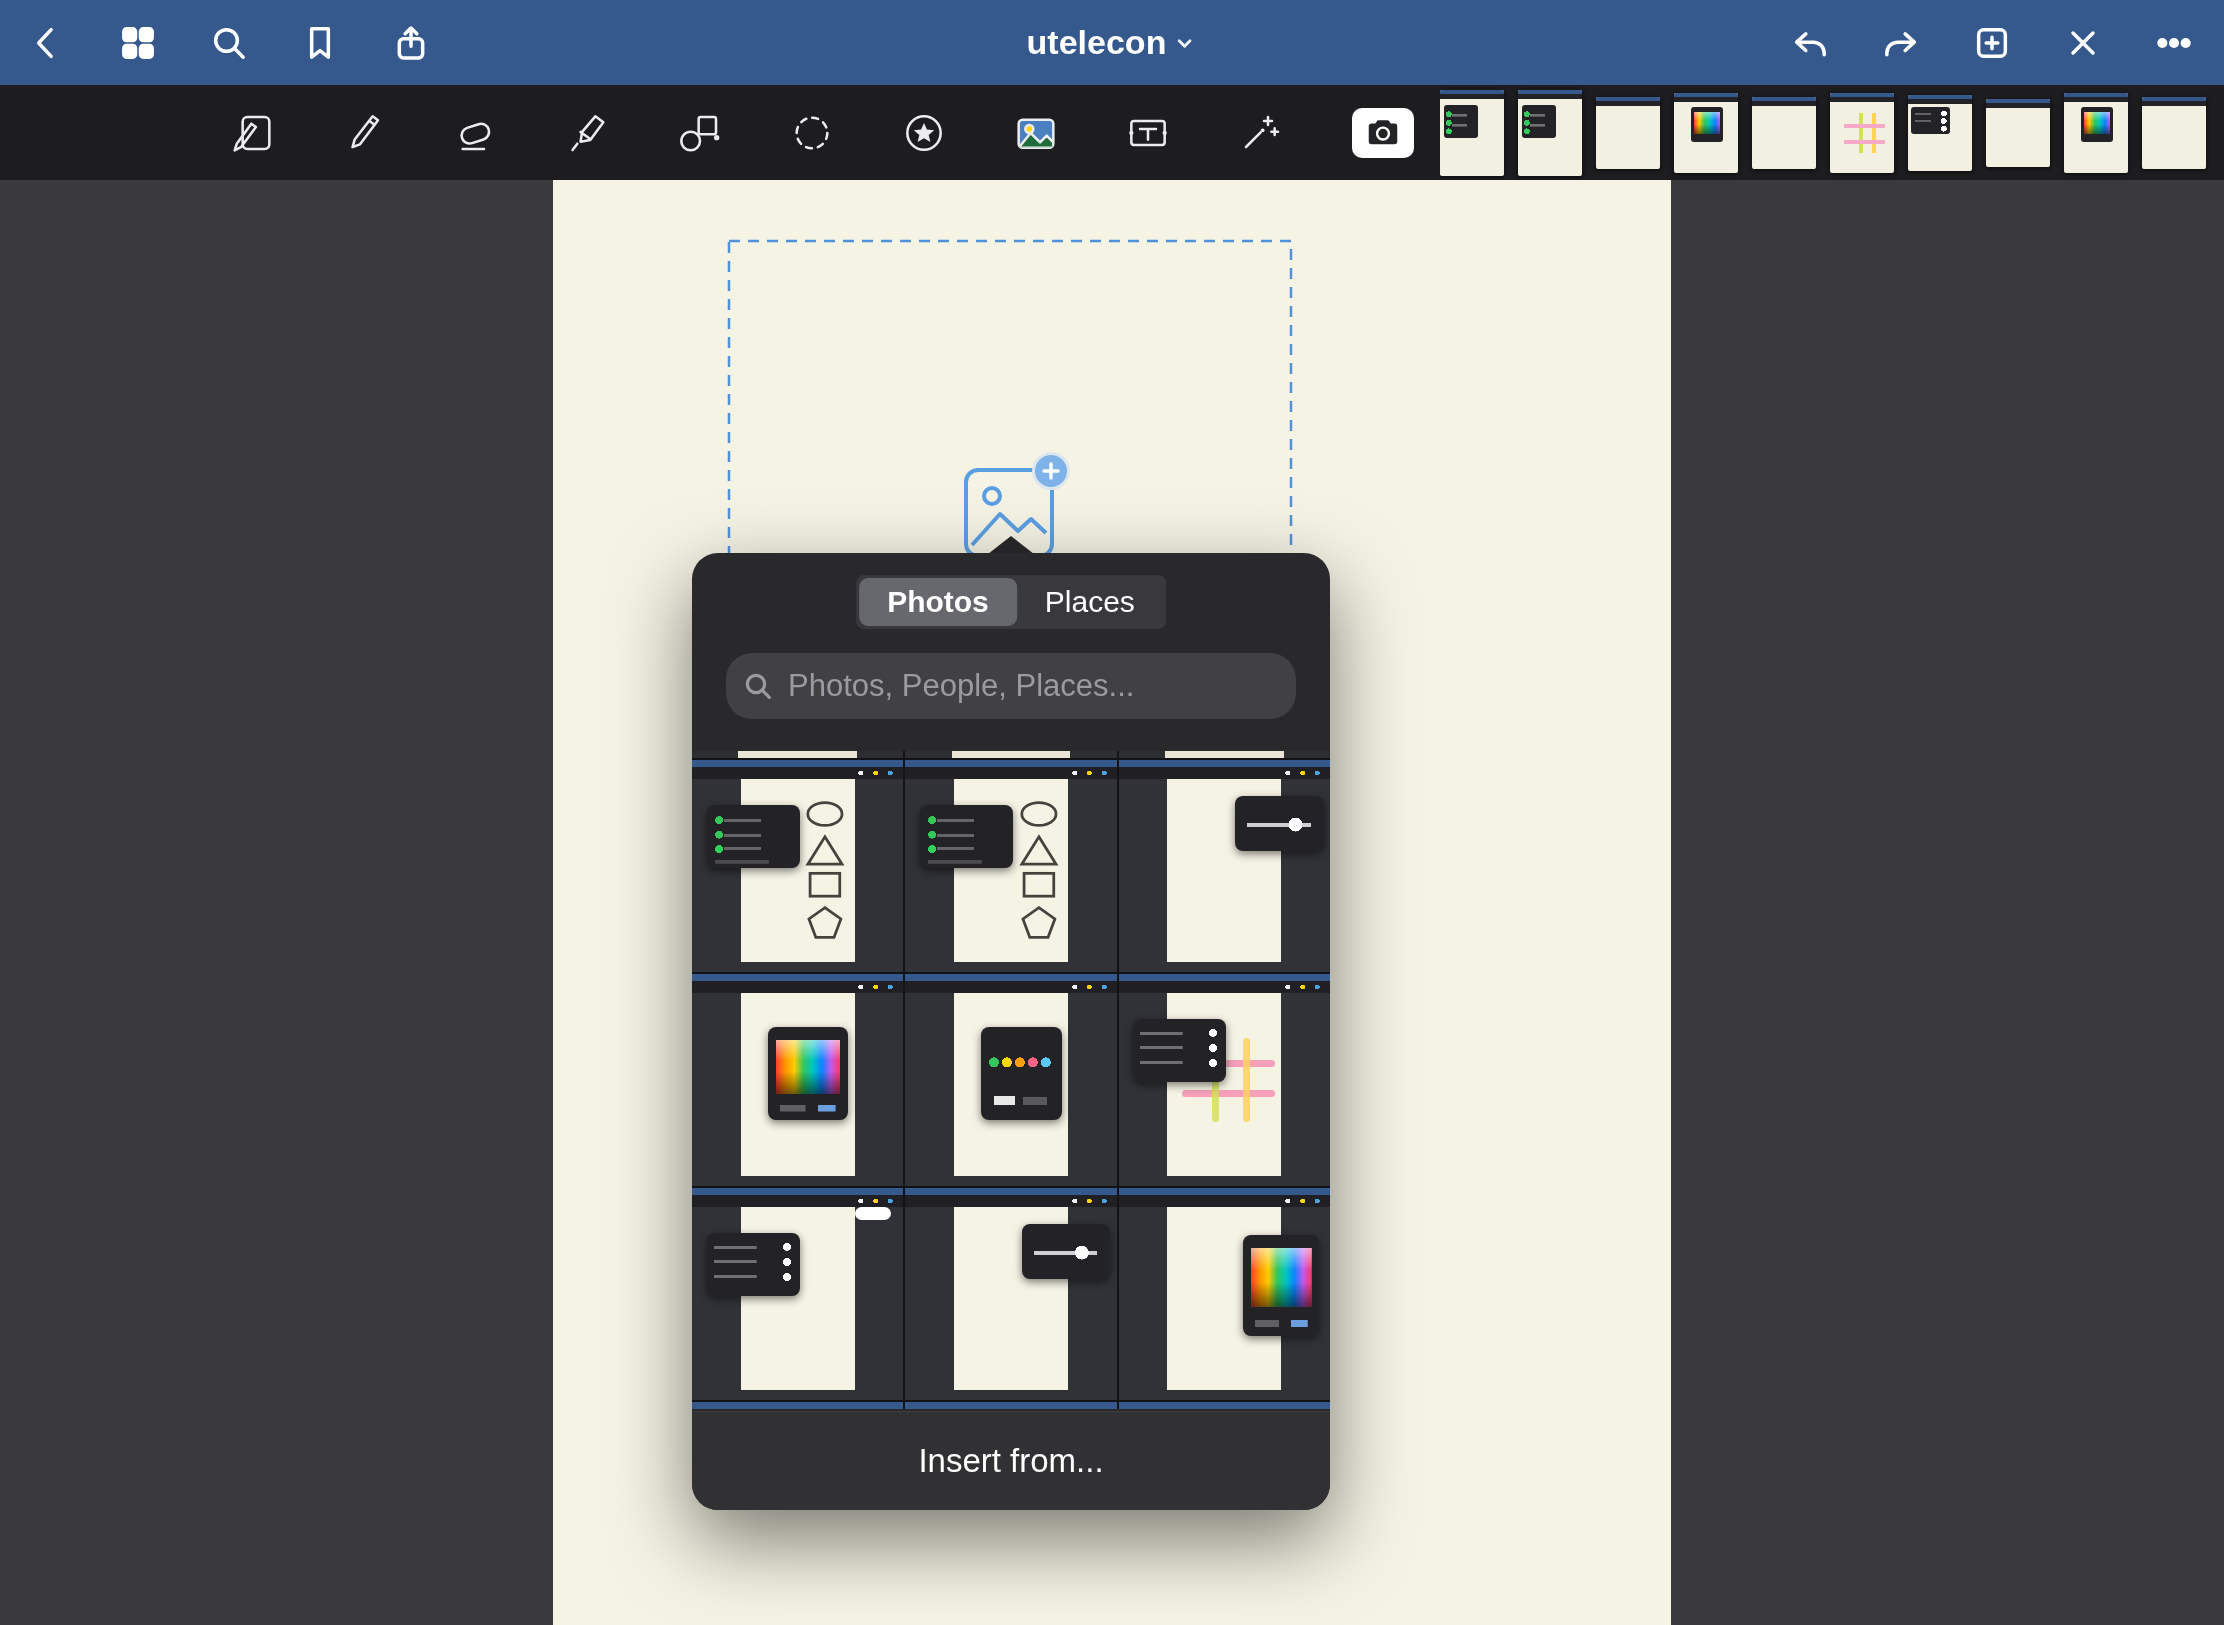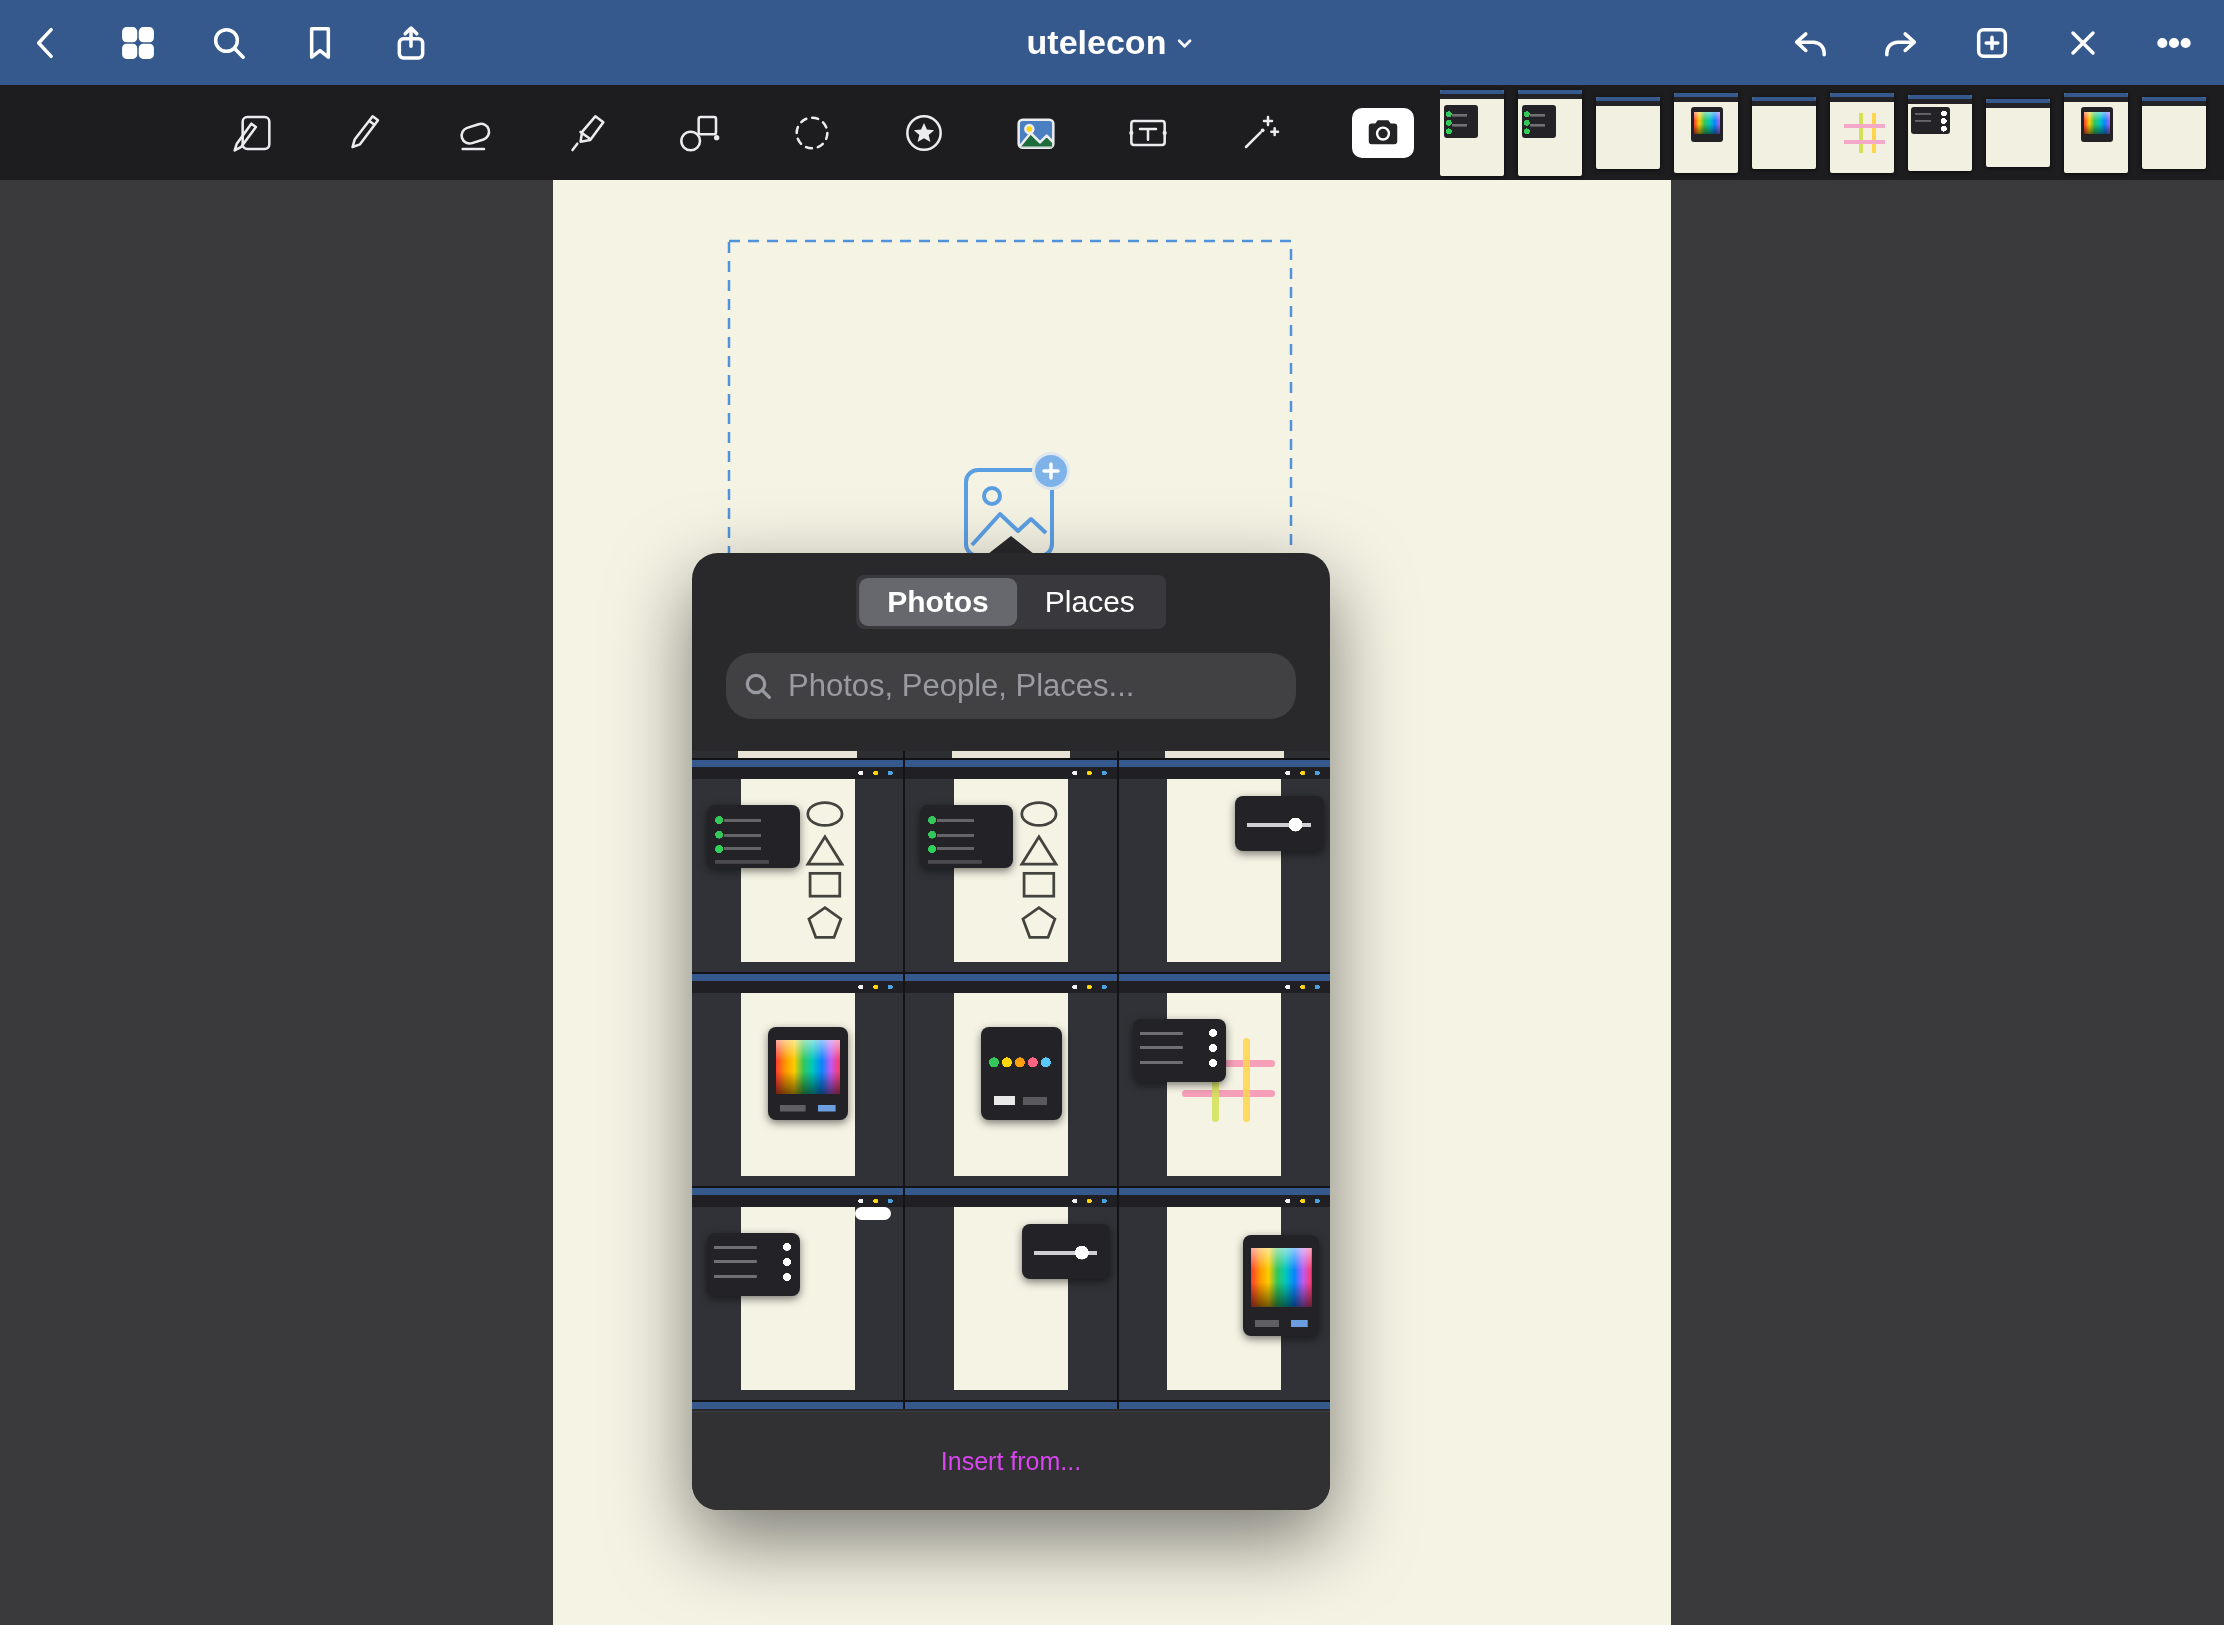--- a/index.html
+++ b/index.html
@@ -151,21 +151,21 @@
   .art.shapes svg{width:100%;height:100%;stroke:#44443f;stroke-width:2.4;fill:none;}
   .art-cross .art.cross{display:block;left:30%;top:30%;width:44%;height:40%;}
   .art.cross i{position:absolute;border-radius:4px;opacity:.85;}
   .art.cross .h1{left:0;right:0;top:26%;height:7px;background:#f48fb1;}
   .art.cross .h2{left:0;right:0;top:62%;height:7px;background:#f48fb1;}
   .art.cross .v1{top:0;bottom:0;left:32%;width:7px;background:#d4e157;}
   .art.cross .v2{top:0;bottom:0;left:66%;width:7px;background:#ffd54f;}
   .art-pill .art.pill{display:block;right:6%;top:9%;width:17%;height:6%;background:#fff;border-radius:99px;}
   .pop-footer{position:absolute;left:0;right:0;bottom:0;height:99px;background:#313134;
     border-top:1px solid rgba(255,255,255,.06);display:flex;align-items:center;justify-content:center;cursor:pointer;}
-  .pop-footer span{color:#d946ef;font-size:25px;}
+  .pop-footer span{color:#ffffff;font-size:33px;}
 </style>
 </head>
 <body>
 
 <div class="screen">
 
   <div class="topbar">
     <div class="tb-group tb-left">
       <div class="tb-ic">
         <svg viewBox="0 0 24 24">

